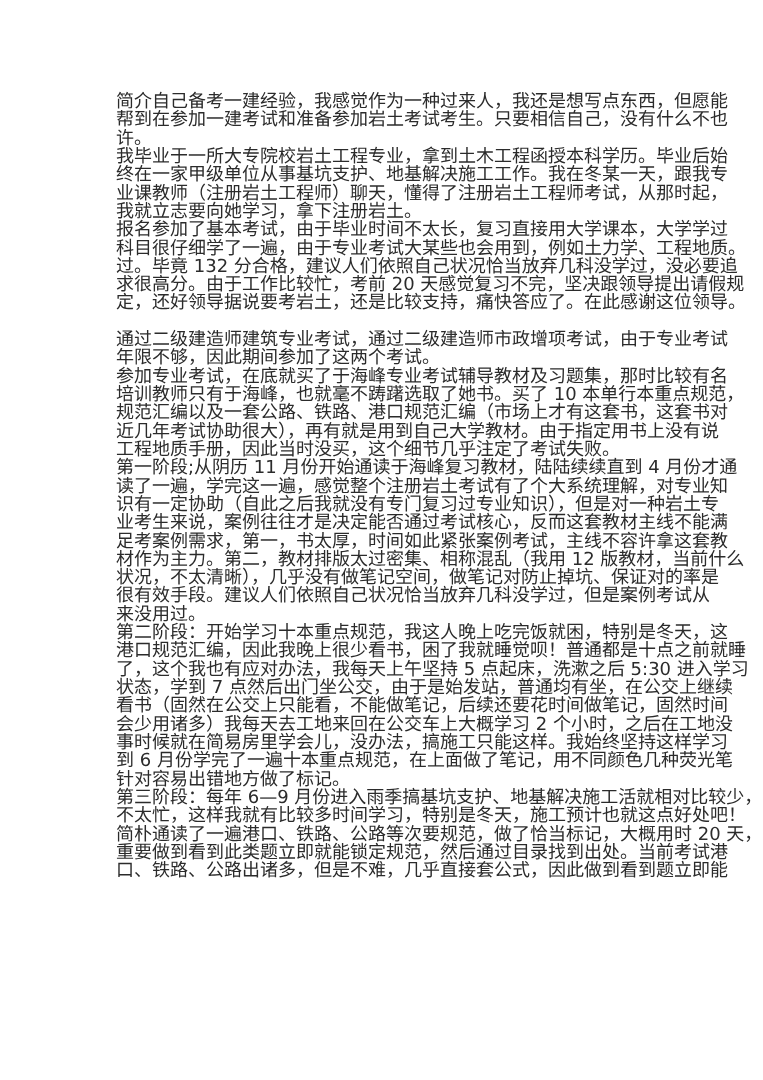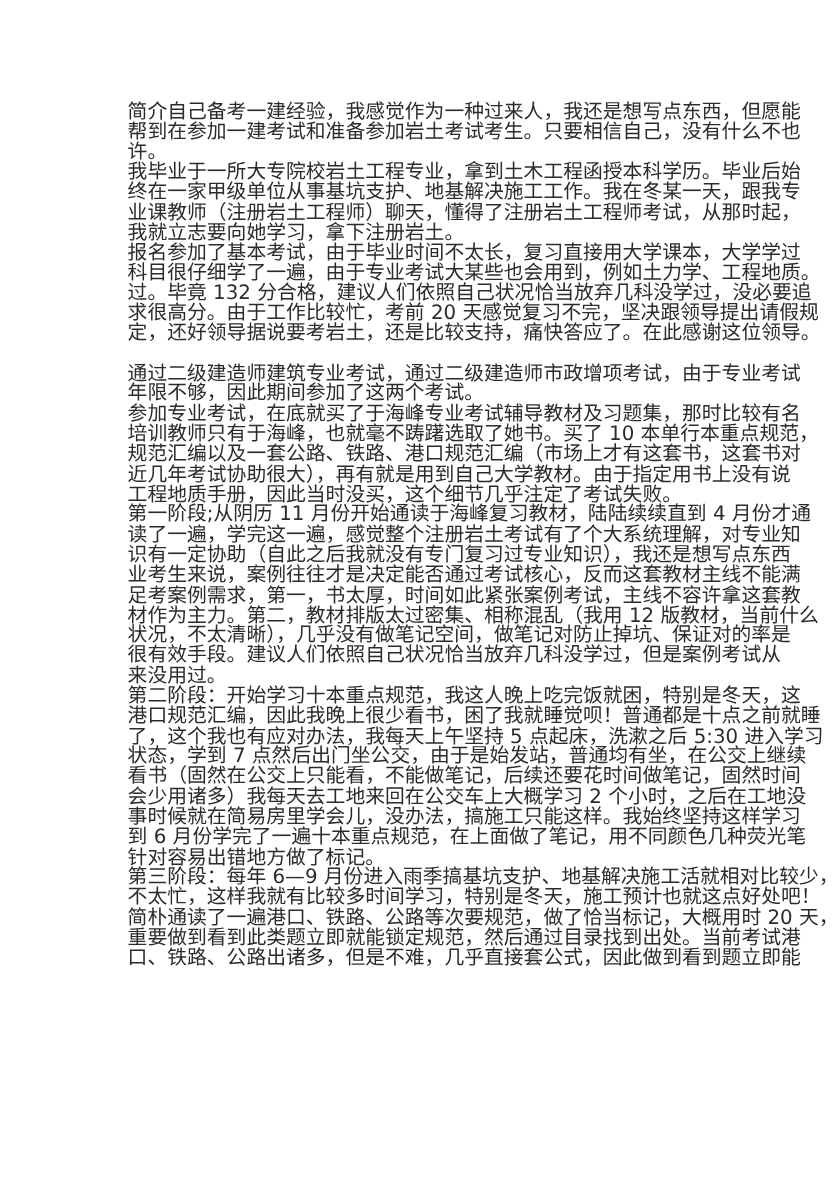--- a/index.html
+++ b/index.html
@@ -63,21 +63,21 @@
       <div class="doc-line blank">&nbsp;</div>
       <div class="doc-line">通过二级建造师建筑专业考试，通过二级建造师市政增项考试，由于专业考试</div>
       <div class="doc-line">年限不够，因此期间参加了这两个考试。</div>
       <div class="doc-line">参加专业考试，在底就买了于海峰专业考试辅导教材及习题集，那时比较有名</div>
       <div class="doc-line">培训教师只有于海峰，也就毫不踌躇选取了她书。买了 10 本单行本重点规范，</div>
       <div class="doc-line">规范汇编以及一套公路、铁路、港口规范汇编（市场上才有这套书，这套书对</div>
       <div class="doc-line">近几年考试协助很大），再有就是用到自己大学教材。由于指定用书上没有说</div>
       <div class="doc-line">工程地质手册，因此当时没买，这个细节几乎注定了考试失败。</div>
       <div class="doc-line">第一阶段;从阴历 11 月份开始通读于海峰复习教材，陆陆续续直到 4 月份才通</div>
       <div class="doc-line">读了一遍，学完这一遍，感觉整个注册岩土考试有了个大系统理解，对专业知</div>
-      <div class="doc-line">识有一定协助（自此之后我就没有专门复习过专业知识），我还是想写点东西</div>
+      <div class="doc-line">识有一定协助（自此之后我就没有专门复习过专业知识），但是对一种岩土专</div>
       <div class="doc-line">业考生来说，案例往往才是决定能否通过考试核心，反而这套教材主线不能满</div>
       <div class="doc-line">足考案例需求，第一，书太厚，时间如此紧张案例考试，主线不容许拿这套教</div>
       <div class="doc-line">材作为主力。第二，教材排版太过密集、相称混乱（我用 12 版教材，当前什么</div>
       <div class="doc-line">状况，不太清晰），几乎没有做笔记空间，做笔记对防止掉坑、保证对的率是</div>
       <div class="doc-line">很有效手段。建议人们依照自己状况恰当放弃几科没学过，但是案例考试从</div>
       <div class="doc-line">来没用过。</div>
       <div class="doc-line">第二阶段：开始学习十本重点规范，我这人晚上吃完饭就困，特别是冬天，这</div>
       <div class="doc-line">港口规范汇编，因此我晚上很少看书，困了我就睡觉呗！普通都是十点之前就睡</div>
       <div class="doc-line">了，这个我也有应对办法，我每天上午坚持 5 点起床，洗漱之后 5:30 进入学习</div>
       <div class="doc-line">状态，学到 7 点然后出门坐公交，由于是始发站，普通均有坐，在公交上继续</div>

